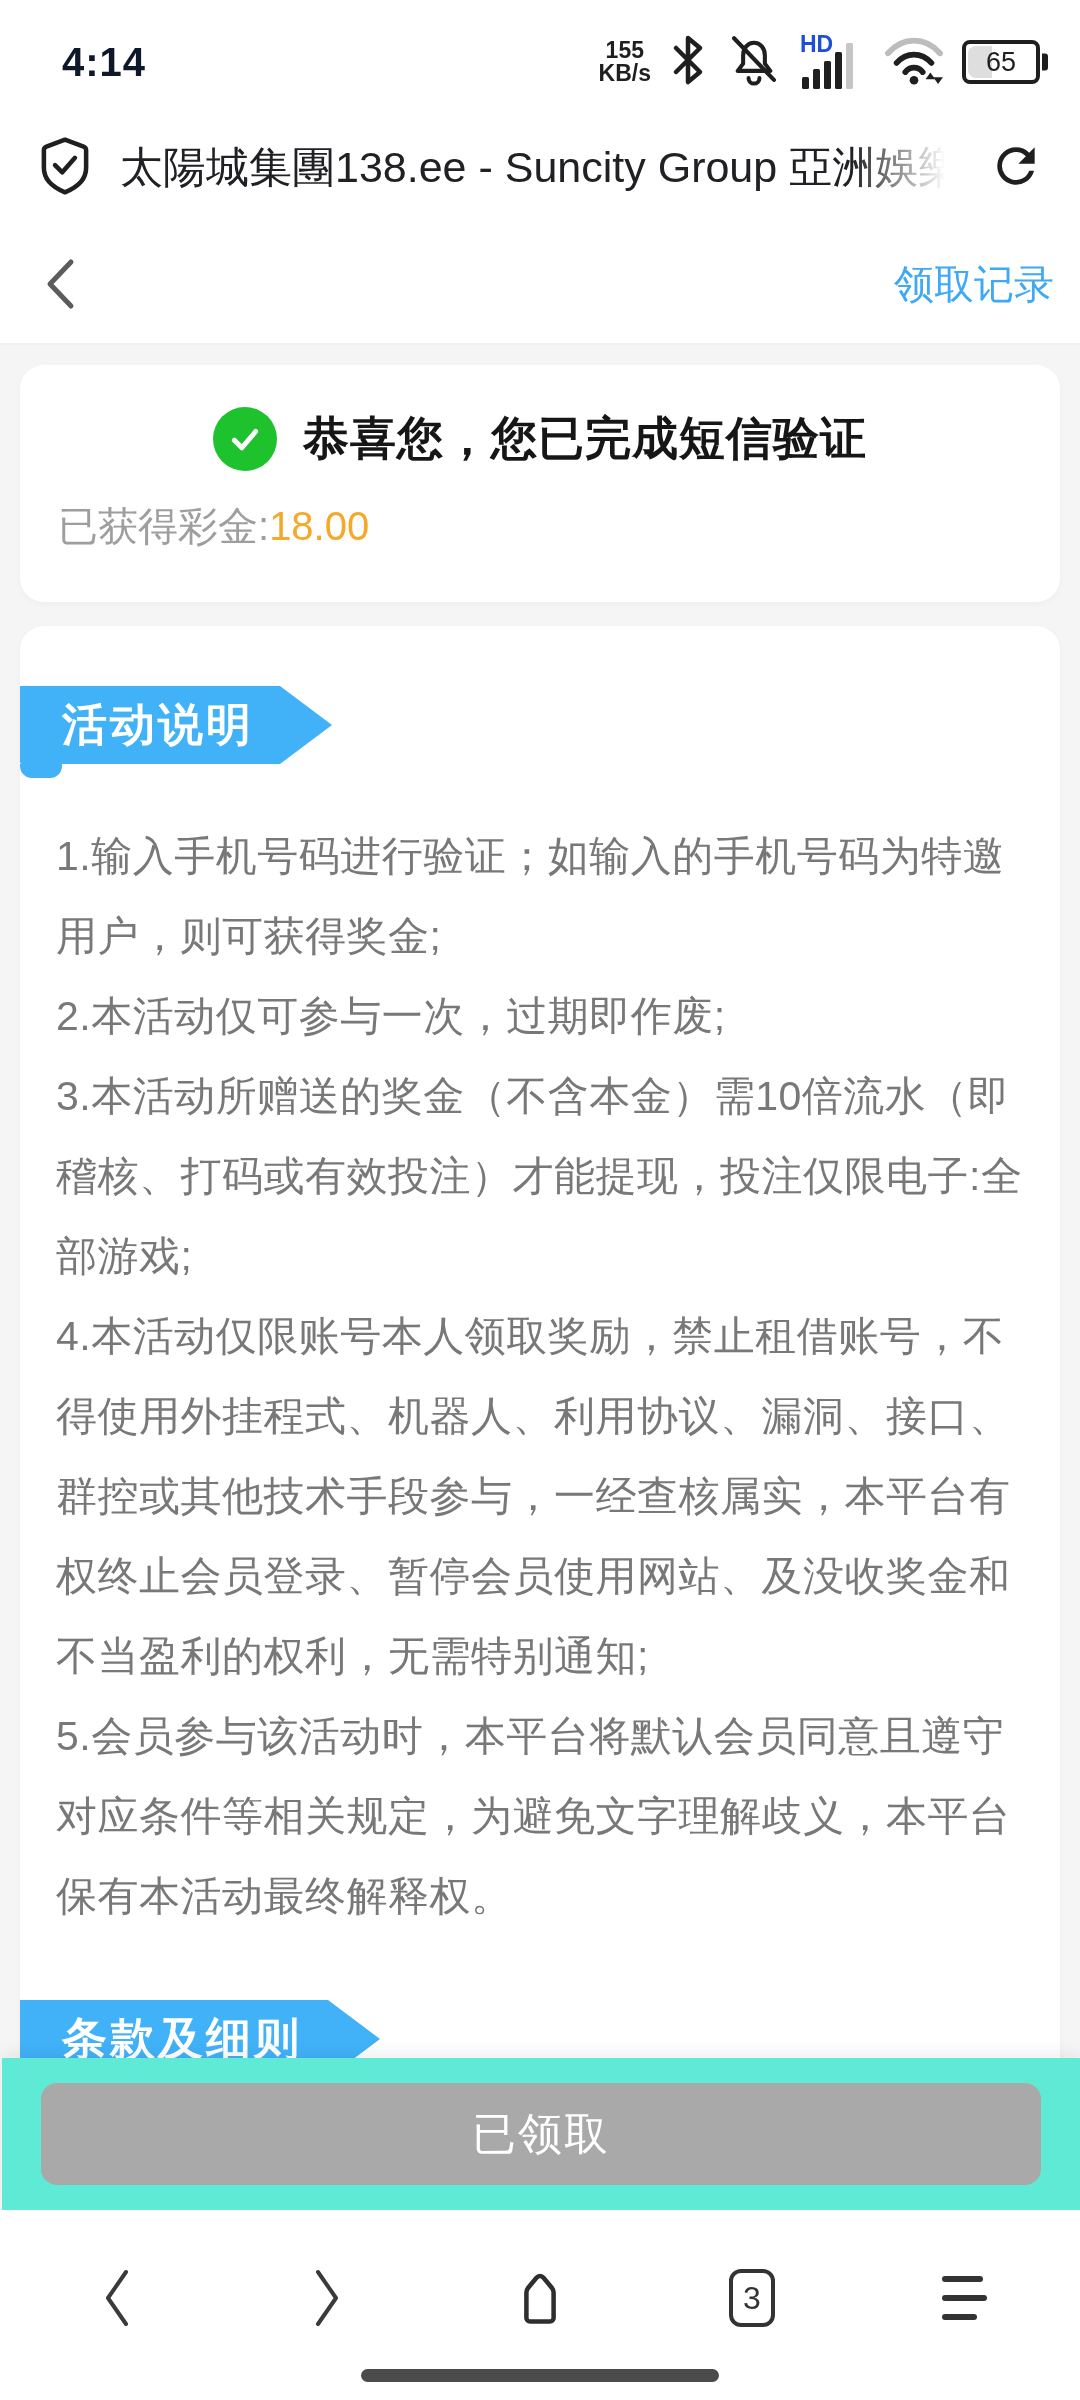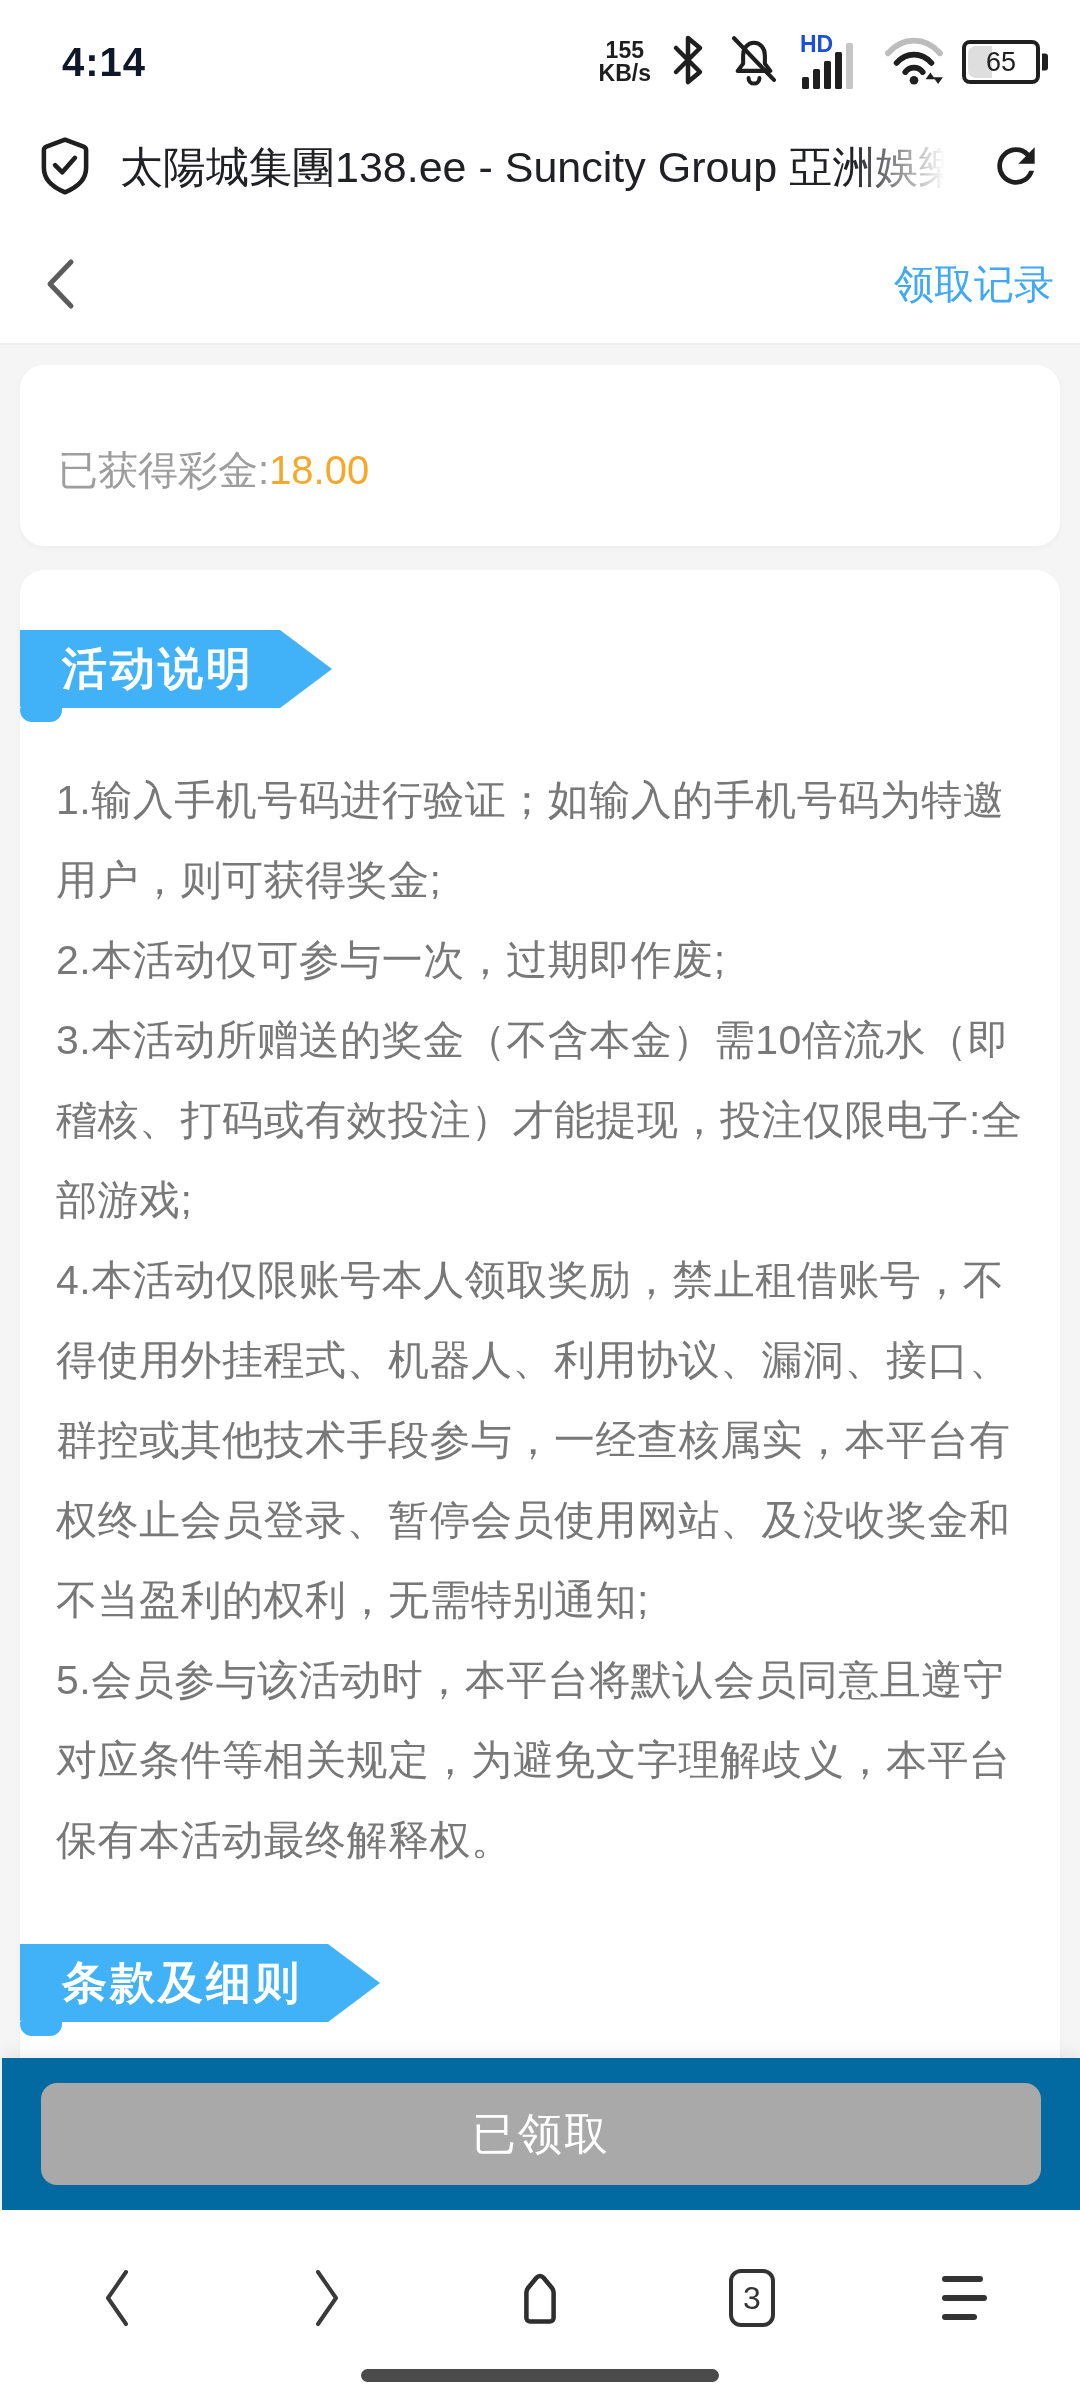--- a/index.html
+++ b/index.html
@@ -46,39 +46,39 @@
 
   
   .content { position:absolute; top:345px; left:0; right:0; bottom:0; background:#f5f5f6;
     padding:20px 20px 0 20px; overflow:hidden; }
   .card { background:#fff; border-radius:24px; box-shadow:0 2px 6px rgba(0,0,0,0.03); }
   .result-card { padding:42px 38px 48px 38px; }
   .result-row { display:flex; align-items:center; justify-content:center; gap:26px; }
   .check-circle { width:64px; height:64px; border-radius:50%; background:#1dc22d; flex:0 0 auto;
     display:flex; align-items:center; justify-content:center; }
   .result-msg { font-size:46px; font-weight:700; color:#161616; letter-spacing:1px; }
-  .bonus-row { margin-top:36px; font-size:40px; }
+  .bonus-row { margin-top:28px; font-size:40px; }
   .bonus-label { color:#9e9e9e; }
   .bonus-value { color:#f5a82a; }
 
   .rules-card { margin-top:24px; padding:60px 36px 60px 36px; min-height:1600px; }
   .ribbon { position:relative; display:inline-flex; align-items:center; height:78px;
     margin-left:-36px; padding:0 26px 0 42px; background:#41b2f8; border-radius:0 0 0 2px; }
   .ribbon::after { content:""; position:absolute; right:-52px; top:0; width:0; height:0;
     border-top:39px solid transparent; border-bottom:39px solid transparent; border-left:52px solid #41b2f8; }
   .ribbon::before { content:""; position:absolute; left:0; bottom:-14px; width:42px; height:14px;
     background:#41b2f8; border-radius:0 0 12px 12px; }
   .ribbon-title { font-size:45px; font-weight:700; color:#fff; letter-spacing:3px; }
   .rules-text { margin-top:52px; }
   .rules-text p { font-size:41px; line-height:80px; color:#787878; letter-spacing:0.5px;
     word-break:break-all; }
   .section-gap { margin-top:64px; }
 
   
-  .action-bar { position:absolute; left:2px; right:0; bottom:190px; height:152px; background:#0369a1;
+  .action-bar { position:absolute; left:2px; right:0; bottom:190px; height:152px; background:#5eead4;
     box-shadow:0 -6px 14px rgba(0,0,0,0.06); display:flex; align-items:center; justify-content:center; }
   .claim-btn { width:1000px; height:102px; background:#a9a9a9; border:none; border-radius:16px;
     color:#fff; font-size:44px; letter-spacing:2px; font-family:inherit; }
 
   
   .bottom-nav { position:absolute; left:0; right:0; bottom:0; height:190px; background:#fff; }
   .nav-row { display:flex; align-items:center; justify-content:space-between; padding:56px 84px 0 84px; }
   .nav-btn { width:64px; height:64px; display:flex; align-items:center; justify-content:center; }
   .tabs-box { width:46px; height:58px; border:4.5px solid #333; border-radius:12px;
     display:flex; align-items:center; justify-content:center; }
@@ -165,20 +165,28 @@
       <svg width="34" height="52" viewBox="0 0 34 52" fill="none">
         <path d="M28 4 L7 26 L28 48" stroke="#5c5c5c" stroke-width="5" stroke-linecap="round" stroke-linejoin="round"></path>
       </svg>
     </span>
     <span class="hdr-link">领取记录</span>
   </div>
 
   <div class="content">
 
     <div class="card result-card">
+      <div class="result-row">
+        <span class="check-circle">
+          <svg width="40" height="40" viewBox="0 0 64 64" fill="none">
+            <path d="M15 34 L27 46 L49 20" stroke="#fff" stroke-width="8" stroke-linecap="round" stroke-linejoin="round"></path>
+          </svg>
+        </span>
+        <span class="result-msg">恭喜您，您已完成短信验证</span>
+      </div>
       <div class="bonus-row">
         <span class="bonus-label">已获得彩金:</span><span class="bonus-value">18.00</span>
       </div>
     </div>
 
     <div class="card rules-card">
       <div class="ribbon">
         <span class="ribbon-title">活动说明</span>
       </div>
       <div class="rules-text">

